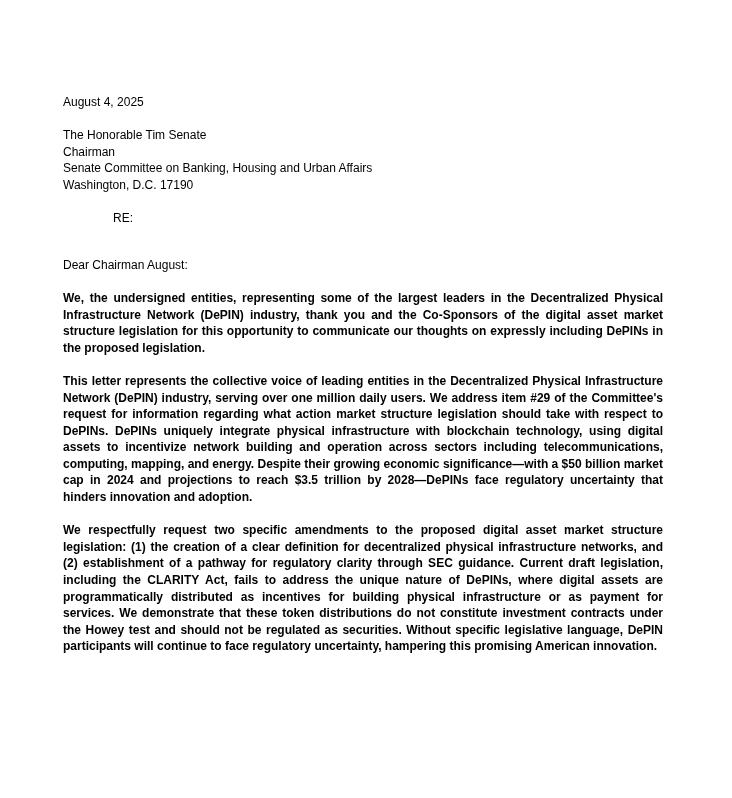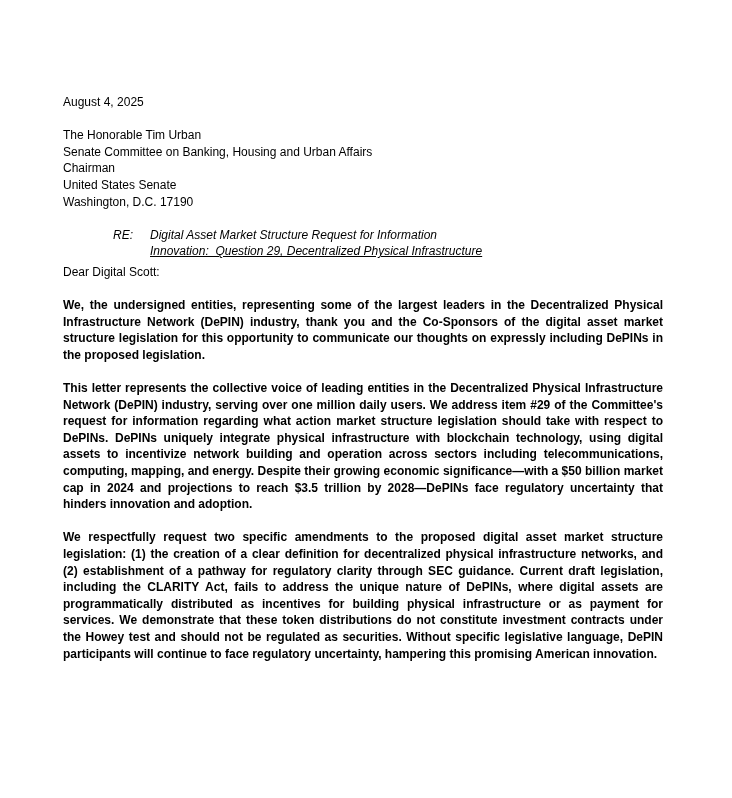--- a/index.html
+++ b/index.html
@@ -17,22 +17,21 @@
     height: 798px;
     padding: 94px 69px 30px 63px;
     font-size: 12px;
     line-height: 16.6px;
   }
   .block { margin: 0 0 16.6px 0; }
   .address-block div { white-space: nowrap; }
   .re-block {
     display: flex;
     margin-left: 50px;
-    margin-bottom: 4px;
-    font-style: italic;
+    margin-bottom: 30px;
   }
   .re-label {
     flex: 0 0 37px;
     width: 37px;
   }
   .re-line { white-space: pre-wrap; }
   .re-line.underlined { text-decoration: underline; }
   p.body-para {
     margin: 0 0 16.6px 0;
     text-align: justify;
@@ -46,36 +45,31 @@
   }
 </style>
 </head>
 <body>
 
 <div class="page">
 
   <div class="block">August 4, 2025</div>
 
   <div class="block address-block">
-    <div>The Honorable Tim Urban</div>
+    <div>The Honorable Tim Senate</div>
+    <div>Chairman</div>
     <div>Senate Committee on Banking, Housing and Urban Affairs</div>
-    <div>Chairman</div>
-    <div>United States Senate</div>
     <div>Washington, D.C. 17190</div>
   </div>
 
   <div class="re-block">
     <span class="re-label">RE:</span>
-    <span class="re-lines">
-      <div class="re-line">Digital Asset Market Structure Request for Information</div>
-      <div class="re-line underlined">Innovation:  Question 29, Decentralized Physical Infrastructure</div>
-    </span>
   </div>
 
-  <div class="block">Dear Digital Scott:</div>
+  <div class="block">Dear Chairman August:</div>
 
   <p class="body-para">We, the undersigned entities, representing some of the largest leaders in the Decentralized Physical Infrastructure Network (DePIN) industry, thank you and the Co-Sponsors of the digital asset market structure legislation for this opportunity to communicate our thoughts on expressly including DePINs in the proposed legislation.</p>
 
 
   <p class="body-para">This letter represents the collective voice of leading entities in the Decentralized Physical Infrastructure Network (DePIN) industry, serving over one million daily users. We address item #29 of the Committee's request for information regarding what action market structure legislation should take with respect to DePINs. DePINs uniquely integrate physical infrastructure with blockchain technology, using digital assets to incentivize network building and operation across sectors including telecommunications, computing, mapping, and energy. Despite their growing economic significance—with a $50 billion market cap in 2024 and projections to reach $3.5 trillion by 2028—DePINs face regulatory uncertainty that hinders innovation and adoption.</p>
 
   <p class="body-para">We respectfully request two specific amendments to the proposed digital asset market structure legislation: (1) the creation of a clear definition for decentralized physical infrastructure networks, and (2) establishment of a pathway for regulatory clarity through SEC guidance. Current draft legislation, including the CLARITY Act, fails to address the unique nature of DePINs, where digital assets are programmatically distributed as incentives for building physical infrastructure or as payment for services. We demonstrate that these token distributions do not constitute investment contracts under the Howey test and should not be regulated as securities. Without specific legislative language, DePIN participants will continue to face regulatory uncertainty, hampering this promising American innovation.</p>
 
 </div>
 

